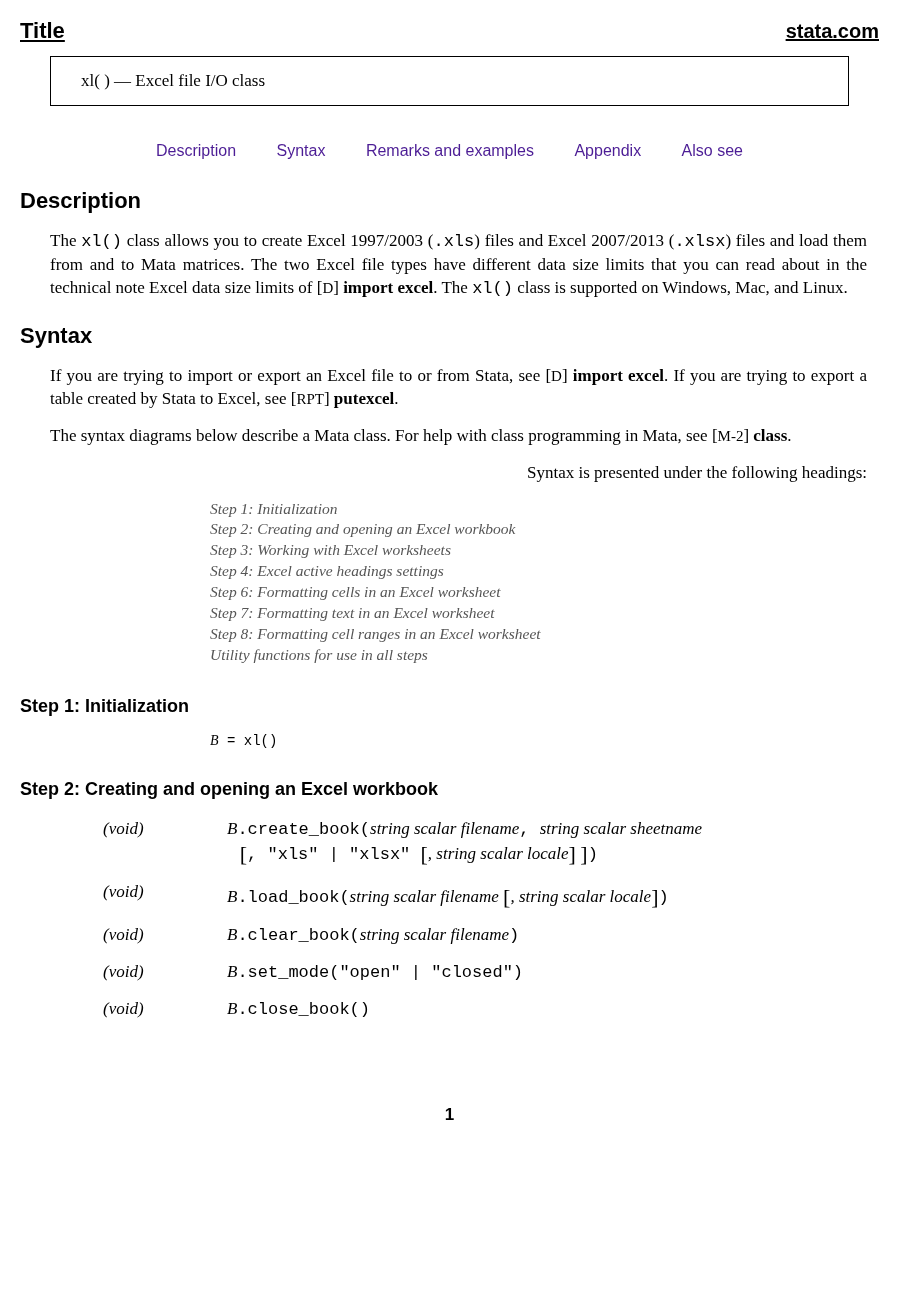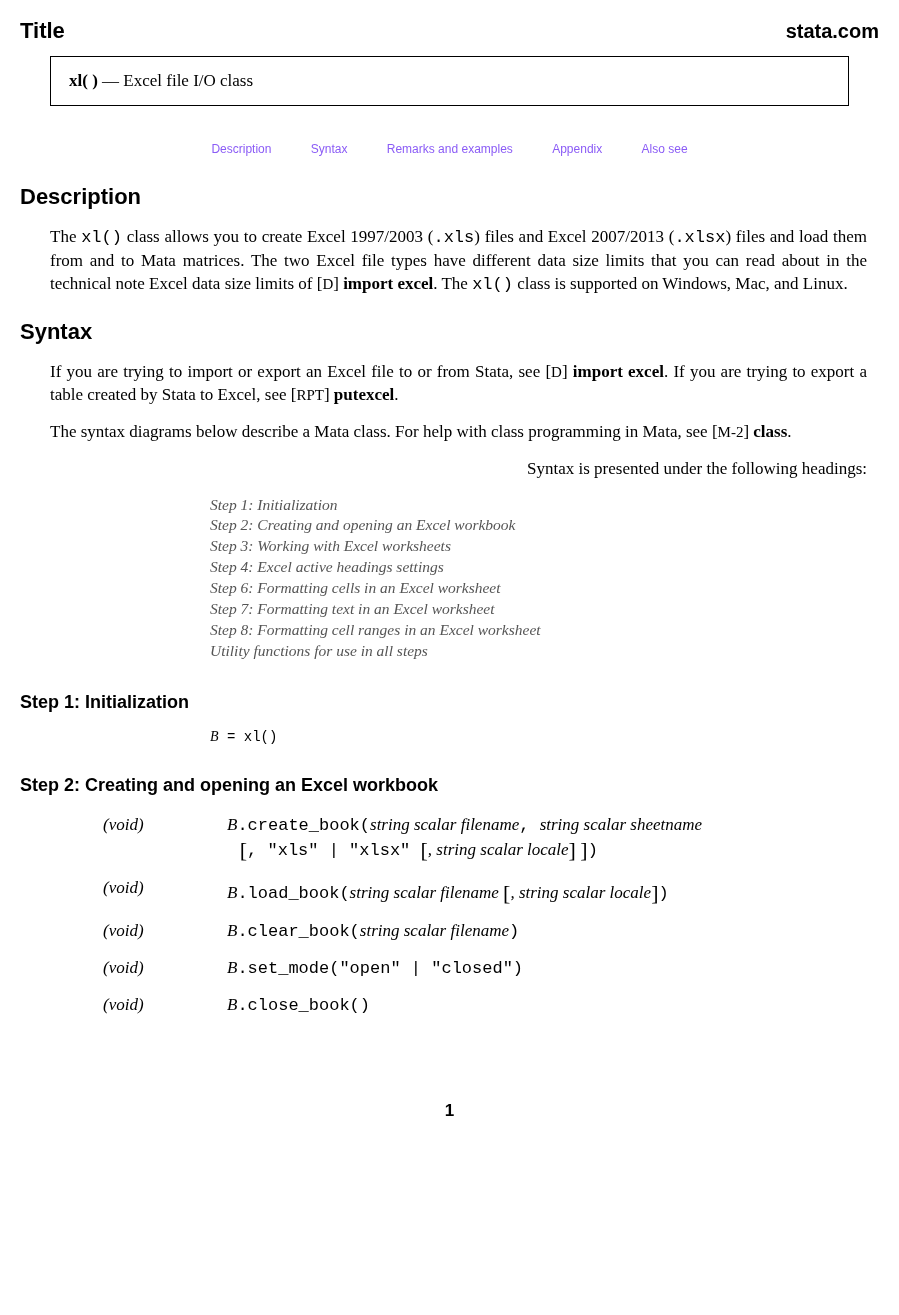--- a/index.html
+++ b/index.html
@@ -10,45 +10,46 @@
     margin: 0;
     padding: 18px 20px;
     width: 899px;
     box-sizing: border-box;
   }
   .header-row {
     display: flex;
     justify-content: space-between;
     align-items: baseline;
     margin-bottom: 12px;
+    text-decoration: underline;
   }
   .h-title {
     font-family: Arial, Helvetica, sans-serif;
     font-weight: bold;
     font-size: 22px;
   }
   .h-site {
     font-family: Arial, Helvetica, sans-serif;
     font-weight: bold;
     font-size: 20px;
   }
   .title-box {
     border: 1px solid #000;
     margin-left: 30px;
     margin-right: 30px;
     padding: 14px 18px;
     font-size: 17px;
   }
-  .title-box .fn { font-weight: bold; }
+  .title-box .fn { font-weight: normal; margin-left: 12px; }
   .nav-row {
     text-align: center;
     margin: 36px 0 28px 0;
-    color: #8b5cf6;
+    color: #4c1d95;
     font-family: Arial, Helvetica, sans-serif;
-    font-size: 12px;
+    font-size: 16px;
   }
   .nav-row span { margin: 0 18px; cursor: pointer; }
   .section-h {
     font-family: Arial, Helvetica, sans-serif;
     font-weight: bold;
     font-size: 22px;
     margin-top: 22px;
     margin-bottom: 16px;
   }
   .sub-h {

